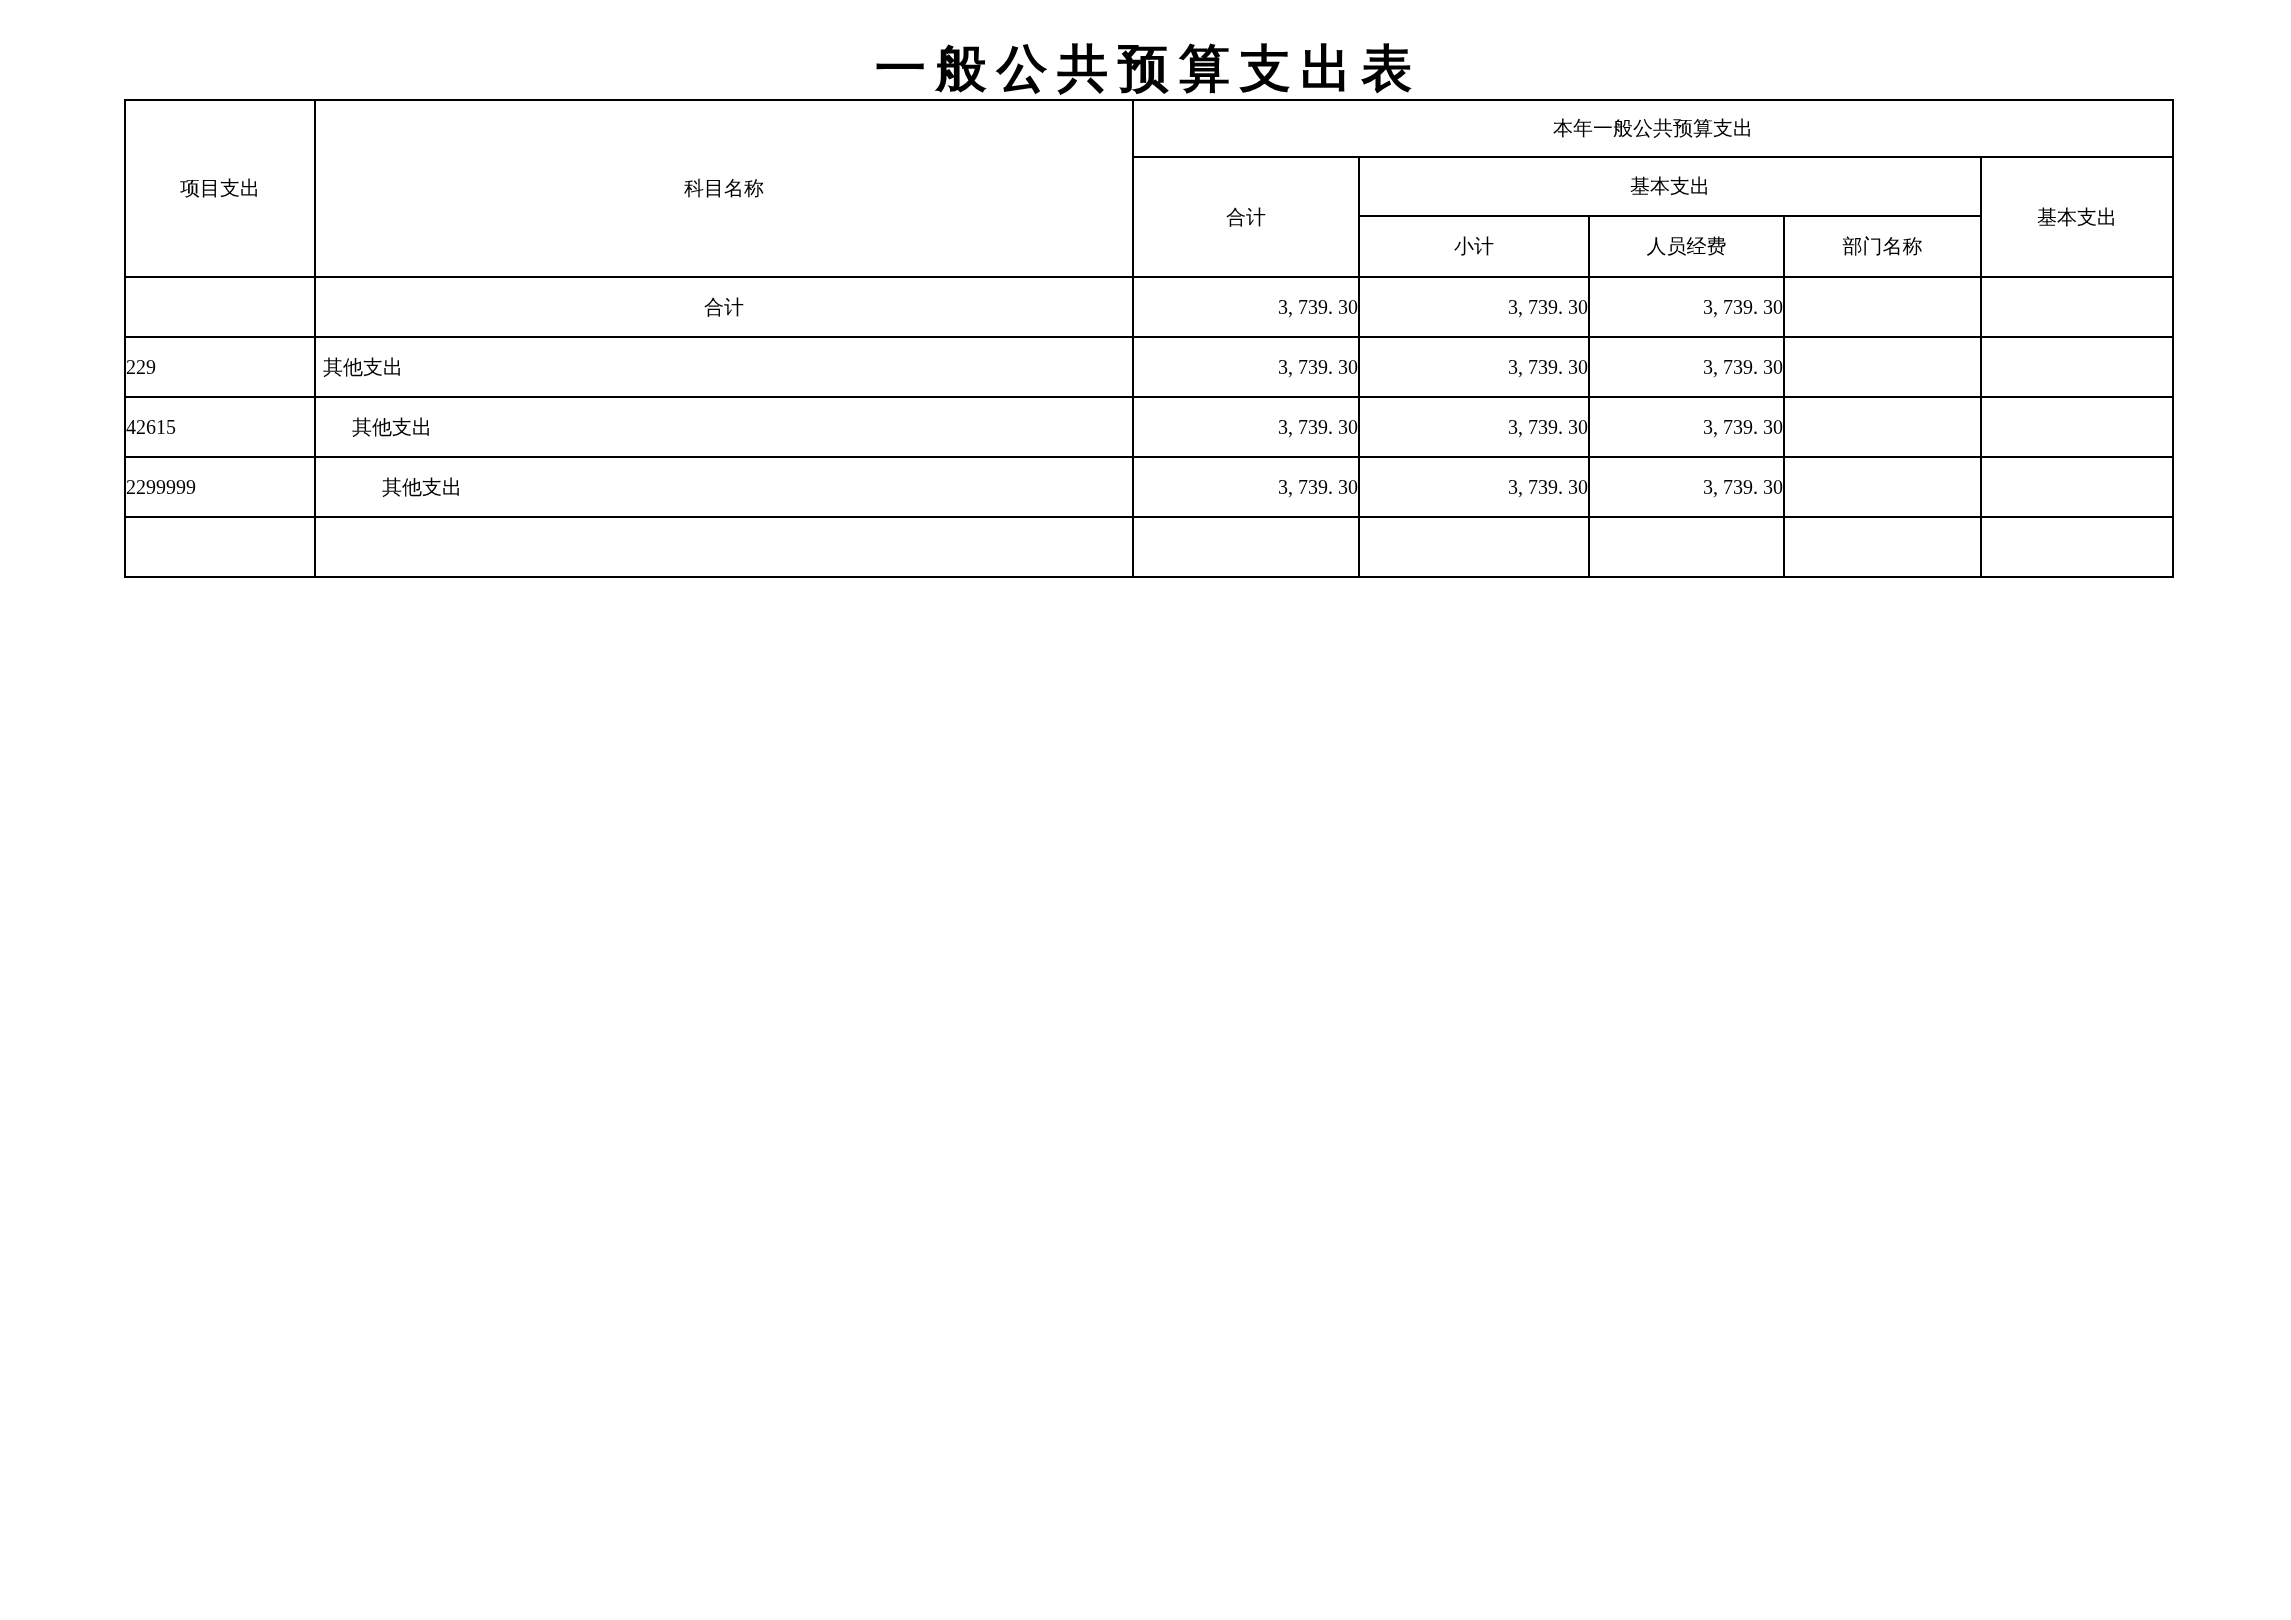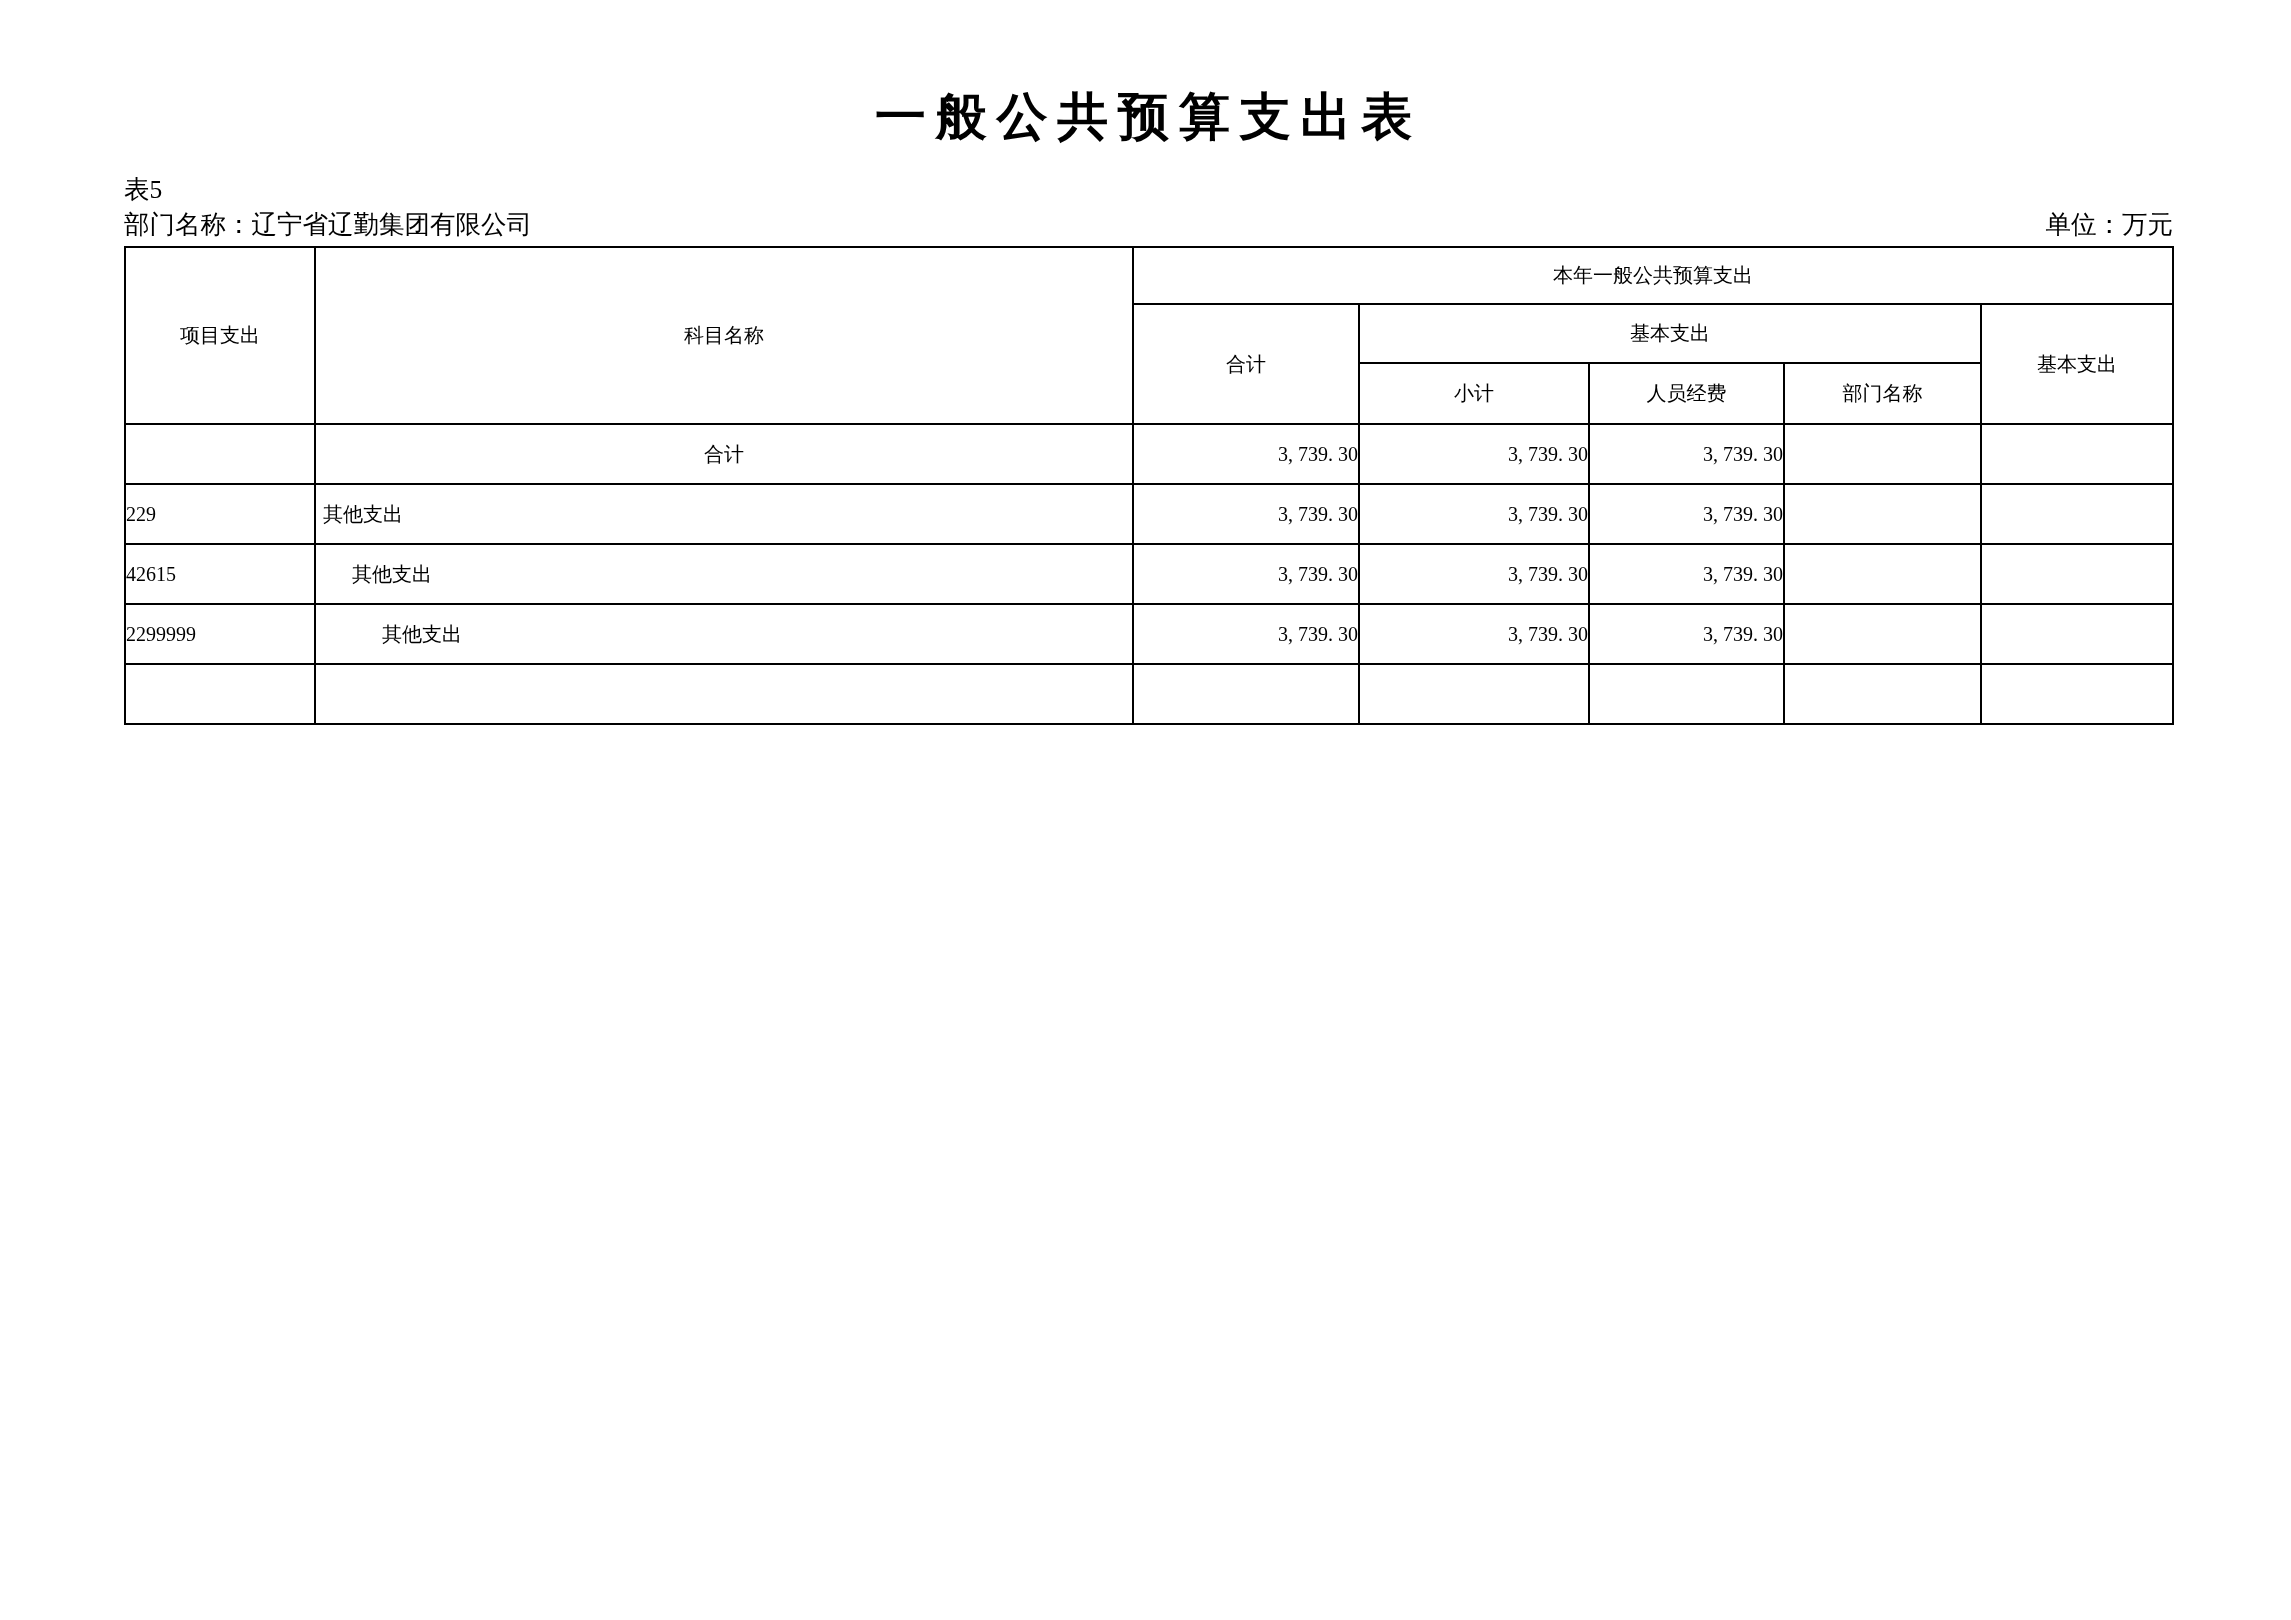--- a/index.html
+++ b/index.html
@@ -14,22 +14,22 @@
     color: #000000;
     position: relative;
   }
   .content {
     position: absolute;
     left: 124px;
     top: 0;
     width: 2049px;
   }
   .title {
-    margin: 8px;
-    padding-top: 80px;
+    margin: 0;
+    padding-top: 40px;
     text-align: center;
     font-size: 51px;
     font-weight: bold;
     letter-spacing: 9.8px;
     line-height: 59px;
   }
   .meta-block {
     margin-top: 25.5px;
     font-size: 25.5px;
     line-height: 33px;
@@ -71,27 +71,20 @@
   td.name.ind2 { padding-left: 66px; }
   td.num { text-align: right; padding-right: 3.9px; margin-top: 40px; }
 </style>
 </head>
 <body>
 
 <div class="content">
 
   <h1 class="title">一般公共预算支出表</h1>
 
-  <div class="meta-block">
-    <div>表5</div>
-    <div class="meta-row">
-      <span>部门名称：辽宁省辽勤集团有限公司</span>
-      <span>单位：万元</span>
-    </div>
-  </div>
 
   <table class="budget">
     <colgroup>
       <col style="width:190px">
       <col style="width:818px">
       <col style="width:226px">
       <col style="width:230px">
       <col style="width:195px">
       <col style="width:197px">
       <col style="width:192px">

